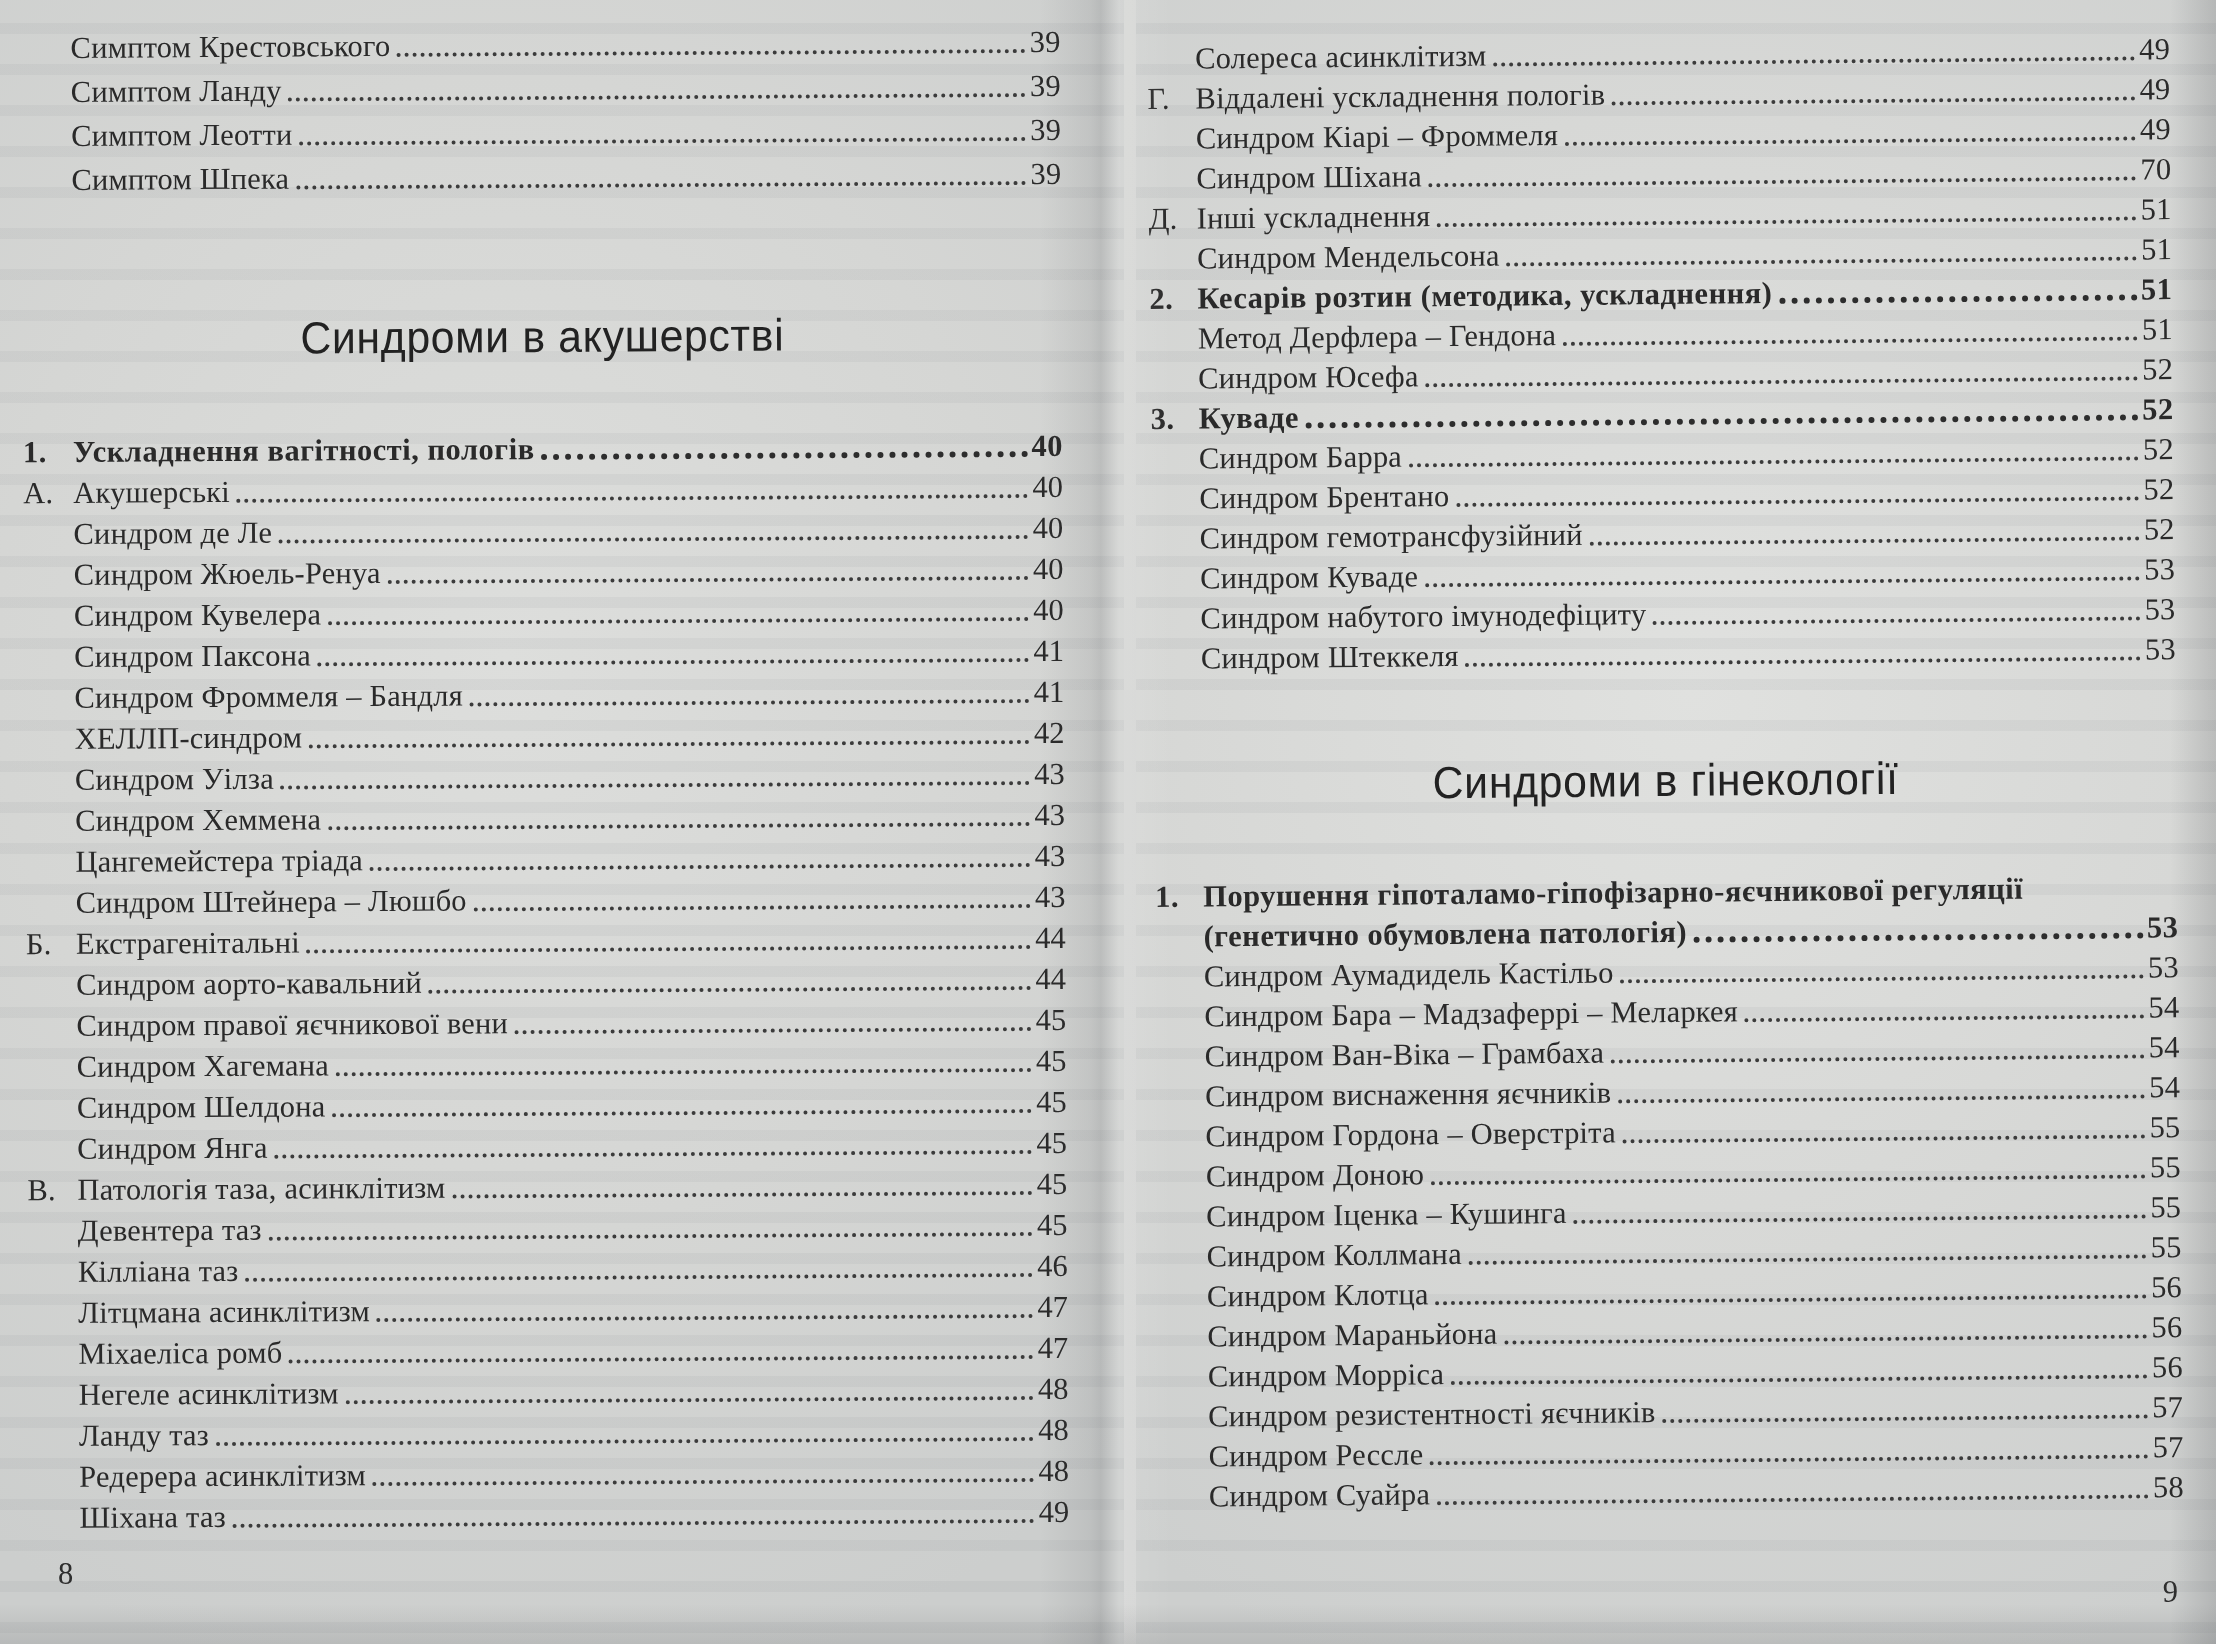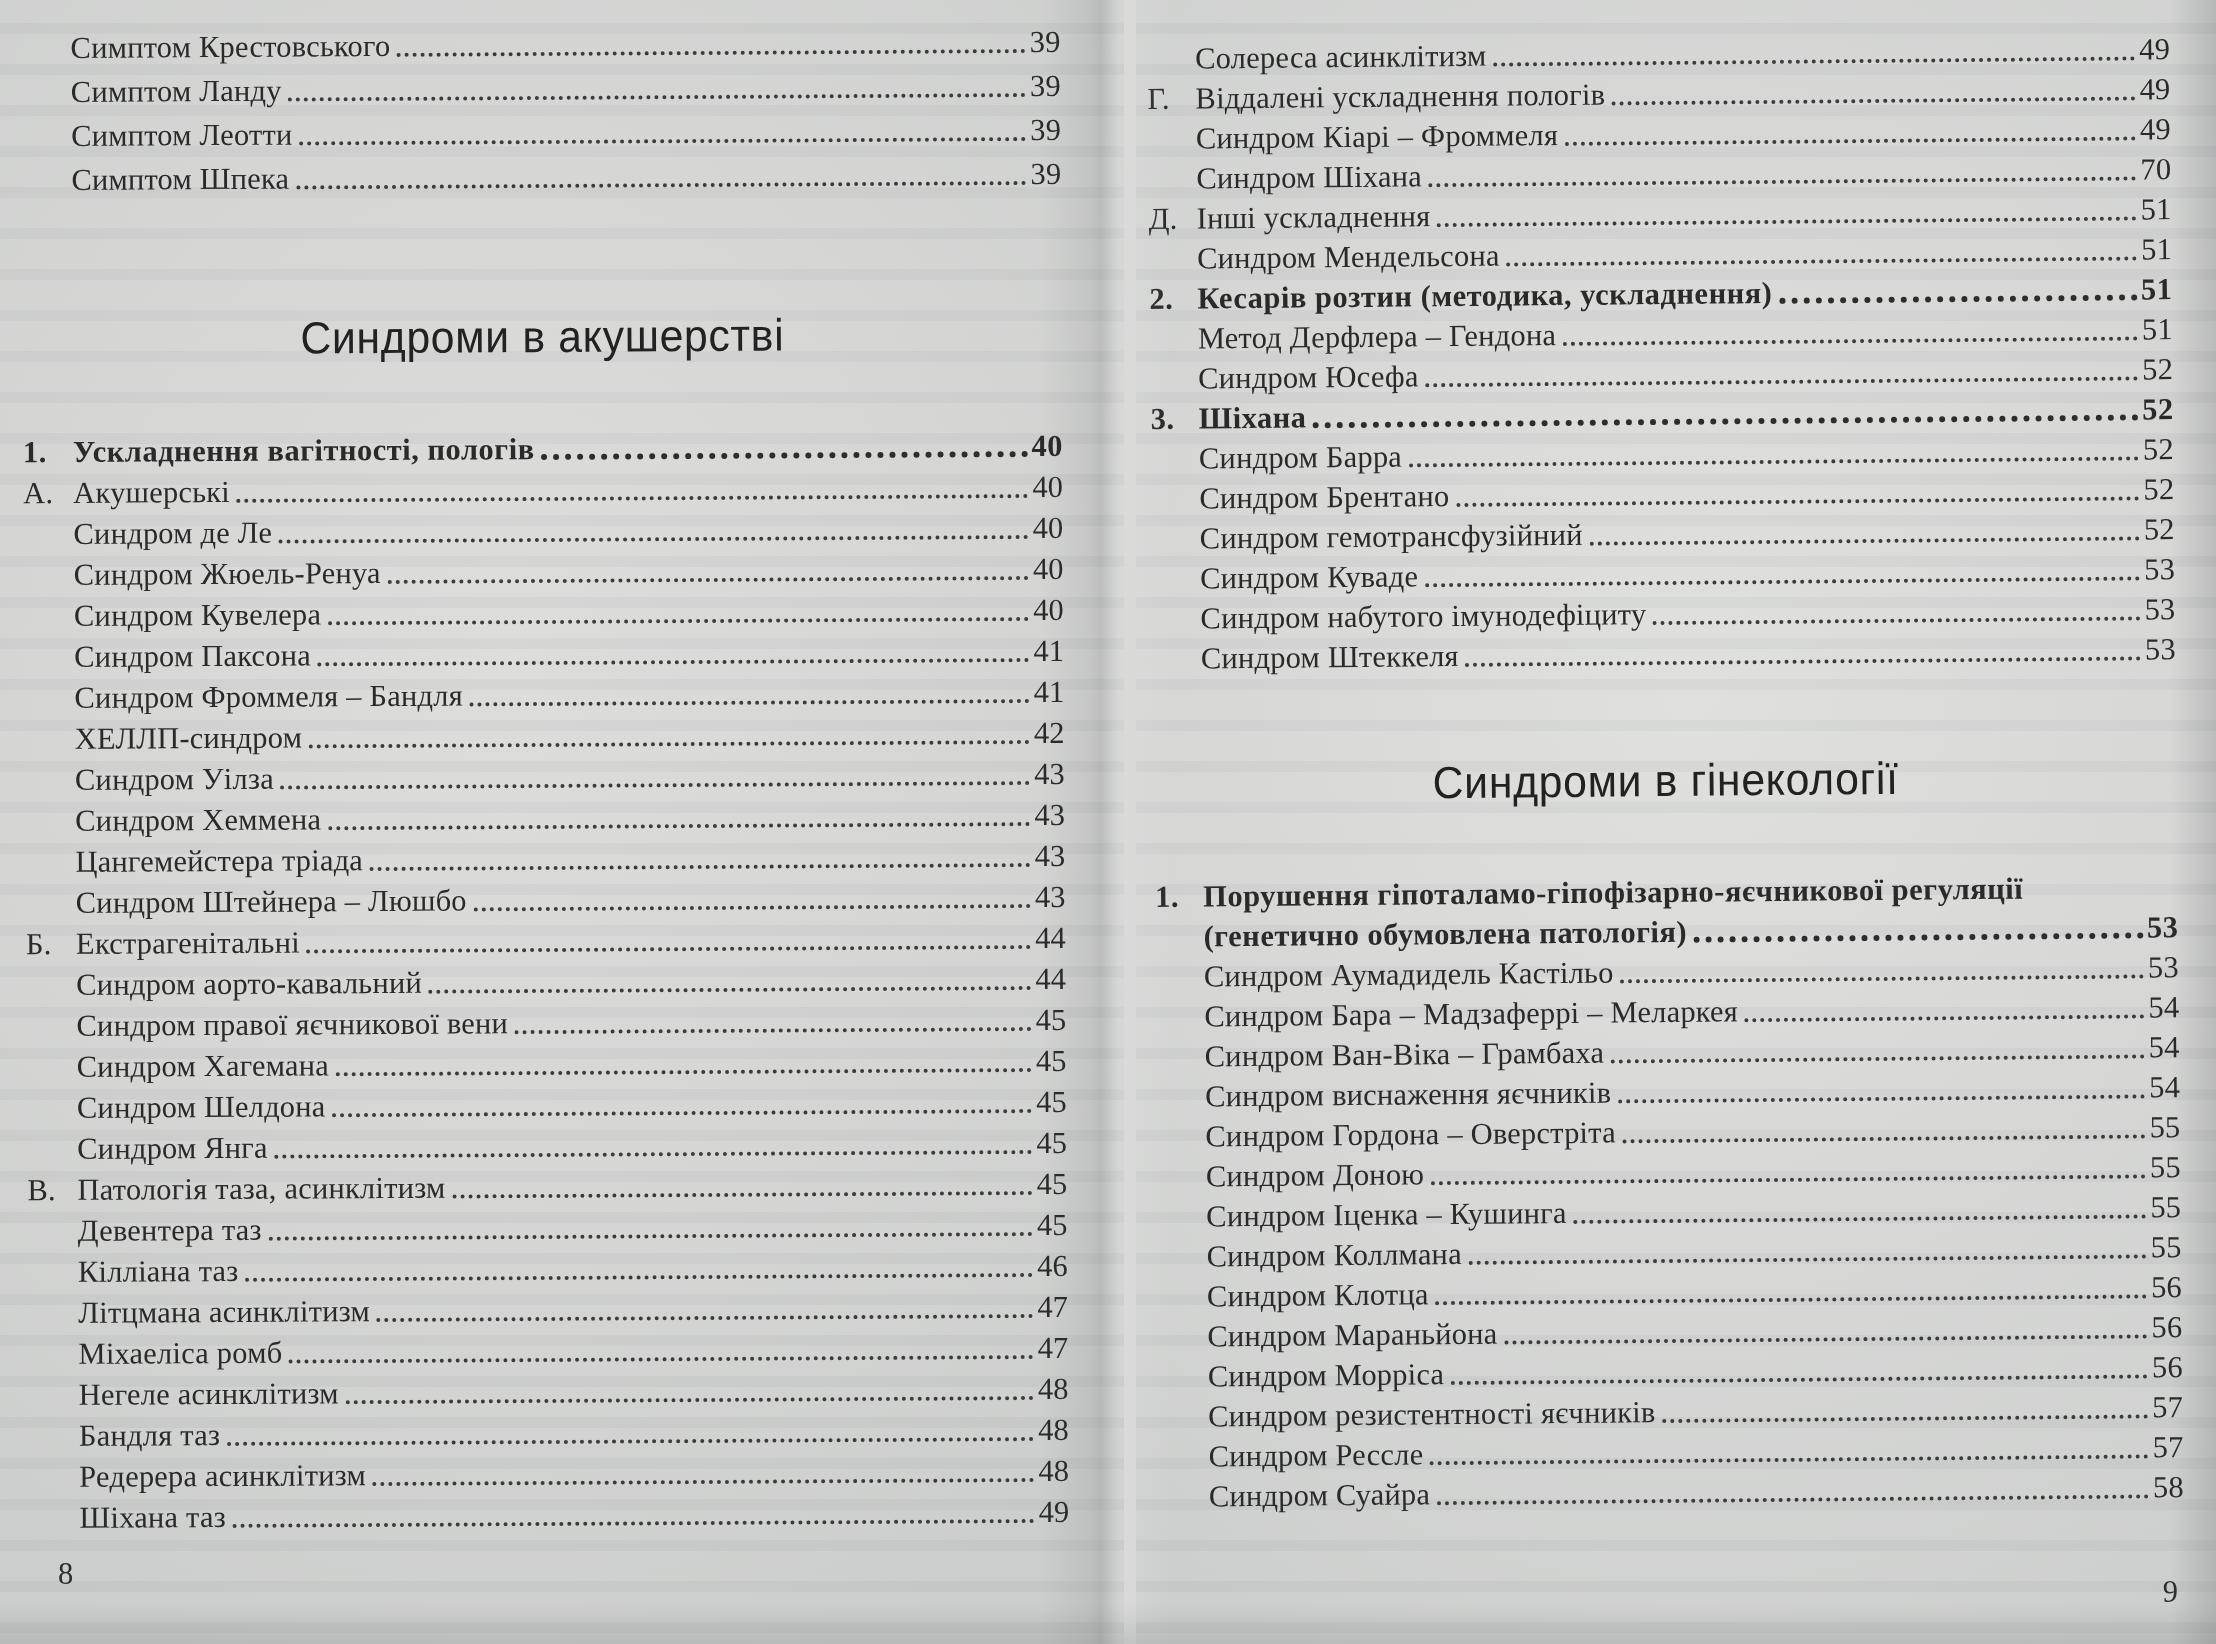--- a/index.html
+++ b/index.html
@@ -268,21 +268,21 @@
             <span class="pg">47</span>
           </div>
           <div class="row">
             <span class="marker"></span>
             <span class="label">Негеле асинклітизм</span>
             <span class="leader"></span>
             <span class="pg">48</span>
           </div>
           <div class="row">
             <span class="marker"></span>
-            <span class="label">Бандля таз</span>
+            <span class="label">Ланду таз</span>
             <span class="leader"></span>
             <span class="pg">48</span>
           </div>
           <div class="row">
             <span class="marker"></span>
             <span class="label">Редерера асинклітизм</span>
             <span class="leader"></span>
             <span class="pg">48</span>
           </div>
           <div class="row">
@@ -348,21 +348,21 @@
             <span class="pg">51</span>
           </div>
           <div class="row">
             <span class="marker"></span>
             <span class="label">Синдром Юсефа</span>
             <span class="leader"></span>
             <span class="pg">52</span>
           </div>
           <div class="row bold">
             <span class="marker">3.</span>
-            <span class="label">Шіхана</span>
+            <span class="label">Куваде</span>
             <span class="leader"></span>
             <span class="pg">52</span>
           </div>
           <div class="row">
             <span class="marker"></span>
             <span class="label">Синдром Барра</span>
             <span class="leader"></span>
             <span class="pg">52</span>
           </div>
           <div class="row">

